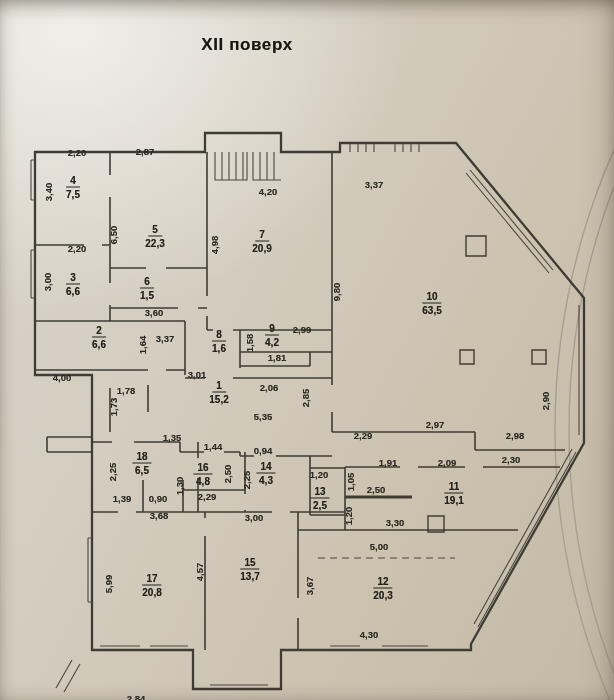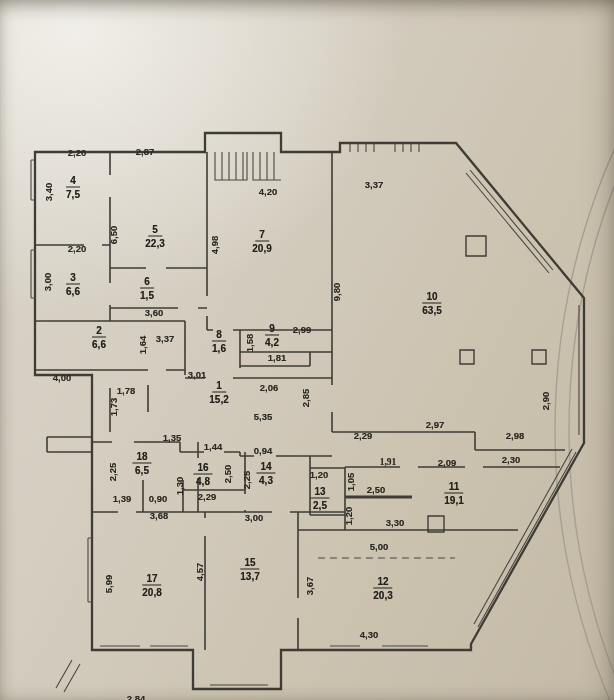--- a/index.html
+++ b/index.html
@@ -104,20 +104,21 @@
          M579,305 V435
          M576,452 L478,627 M572,449 L474,624
          M56,688 L72,660 M64,692 L80,664" fill="none" stroke="#4a4840" stroke-width="1.1"></path>
 
     <path d="M460,350 h14 v14 h-14 Z M532,350 h14 v14 h-14 Z
          M428,516 h16 v16 h-16 Z M466,236 h20 v20 h-20 Z" fill="none" stroke="#3e3c35" stroke-width="1.4"></path>
 
     <path d="M318,558 H455" fill="none" stroke="#4a4840" stroke-width="1.1" stroke-dasharray="7 5"></path>
   </svg>
 
+  <div class="title" style="left:247px;top:45px;">XII поверх</div>
 
   <div>
       <div class="room-label" style="left: 219px; top: 391px;"><span class="num">1</span><span class="area">15,2</span></div>
       <div class="room-label" style="left: 99px; top: 336px;"><span class="num">2</span><span class="area">6,6</span></div>
       <div class="room-label" style="left: 73px; top: 283px;"><span class="num">3</span><span class="area">6,6</span></div>
       <div class="room-label" style="left: 73px; top: 186px;"><span class="num">4</span><span class="area">7,5</span></div>
       <div class="room-label" style="left: 155px; top: 235px;"><span class="num">5</span><span class="area">22,3</span></div>
       <div class="room-label" style="left: 147px; top: 287px;"><span class="num">6</span><span class="area">1,5</span></div>
       <div class="room-label" style="left: 262px; top: 240px;"><span class="num">7</span><span class="area">20,9</span></div>
       <div class="room-label" style="left: 219px; top: 340px;"><span class="num">8</span><span class="area">1,6</span></div>
@@ -156,21 +157,21 @@
       <span class="dim v" style="left: 113px; top: 407px;">1,73</span>
       <span class="dim v" style="left: 305px; top: 398px;">2,85</span>
       <span class="dim" style="left: 255px; top: 416px; padding-left: 16px;">5,35</span>
       <span class="dim v" style="left: 545px; top: 401px;">2,90</span>
       <span class="dim" style="left: 363px; top: 435px;">2,29</span>
       <span class="dim" style="left: 435px; top: 424px;">2,97</span>
       <span class="dim" style="left: 515px; top: 435px;">2,98</span>
       <span class="dim" style="left: 172px; top: 437px;">1,35</span>
       <span class="dim" style="left: 213px; top: 446px;">1,44</span>
       <span class="dim" style="left: 263px; top: 450px;">0,94</span>
-      <span class="dim" style="left: 388px; top: 462px; font-family: Liberation Serif, serif;">1,91</span>
+      <span class="dim" style="left: 388px; top: 462px;">1,91</span>
       <span class="dim" style="left: 447px; top: 462px;">2,09</span>
       <span class="dim" style="left: 511px; top: 459px;">2,30</span>
       <span class="dim v" style="left: 112px; top: 472px;">2,25</span>
       <span class="dim v" style="left: 227px; top: 474px;">2,50</span>
       <span class="dim v" style="left: 246px; top: 480px;">2,25</span>
       <span class="dim" style="left: 319px; top: 474px;">1,20</span>
       <span class="dim v" style="left: 350px; top: 482px;">1,05</span>
       <span class="dim" style="left: 376px; top: 489px;">2,50</span>
       <span class="dim v" style="left: 179px; top: 486px;">1,30</span>
       <span class="dim" style="left: 122px; top: 498px;">1,39</span>

